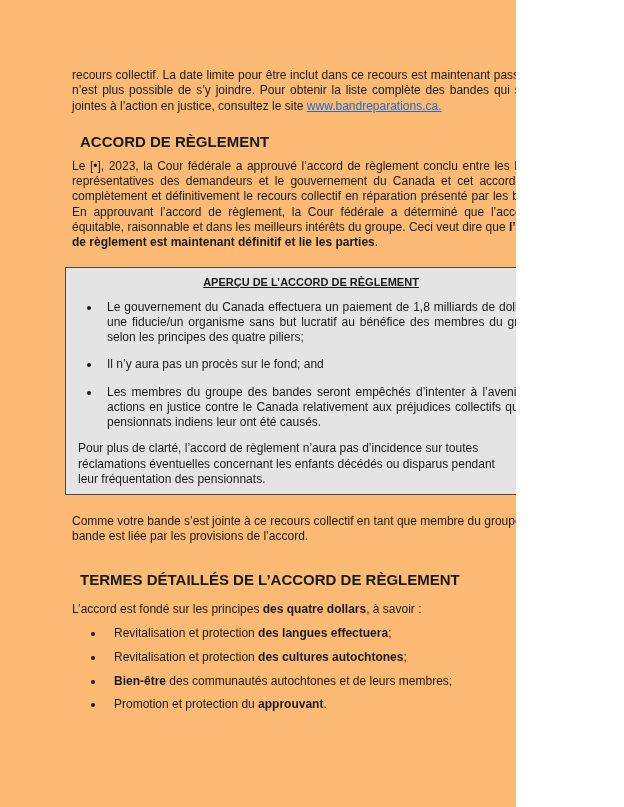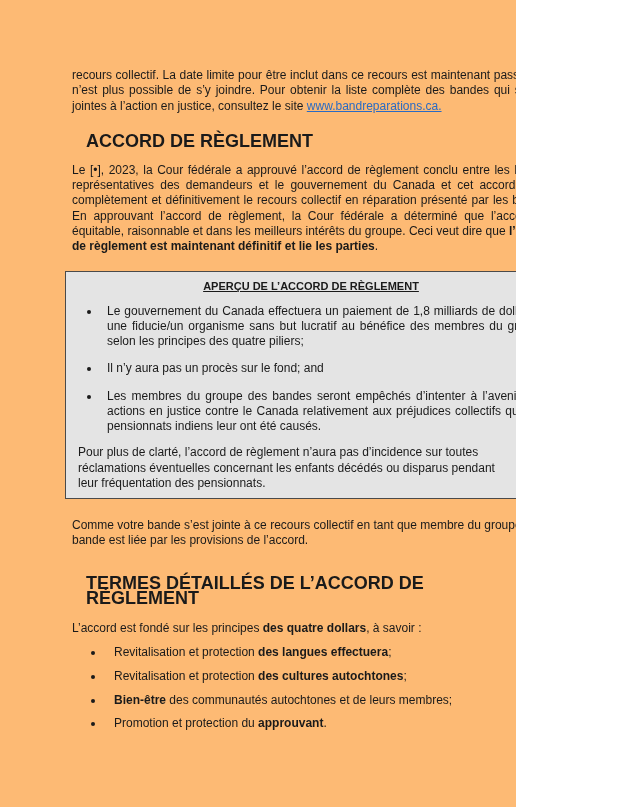--- a/index.html
+++ b/index.html
@@ -30,23 +30,23 @@
     position: absolute;
     top: 68px;
     left: 72px;
     width: 483px;
     font-size: 12px;
     line-height: 15.3px;
   }
   p { margin: 0; }
   .justify { text-align: justify; }
   .heading {
-    font-size: 18px;
+    font-size: 15px;
     font-weight: bold;
-    margin: 14px;
+    margin: 8px;
     line-height: 15px;
   }
   .h-accord { margin-top: 20px; }
   .p-accord { margin-top: 10px; }
   .link {
     color: var(--link-color, #2a6bc4);
     text-decoration: underline;
     cursor: pointer;
   }
   .overview-box {

